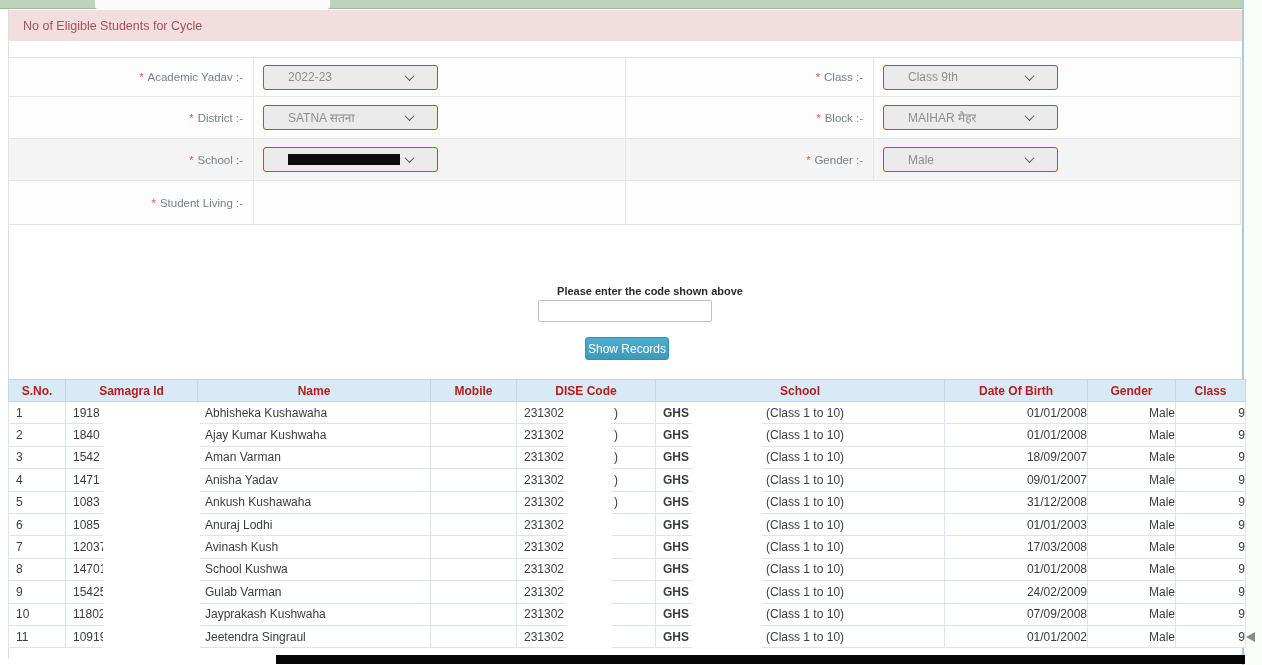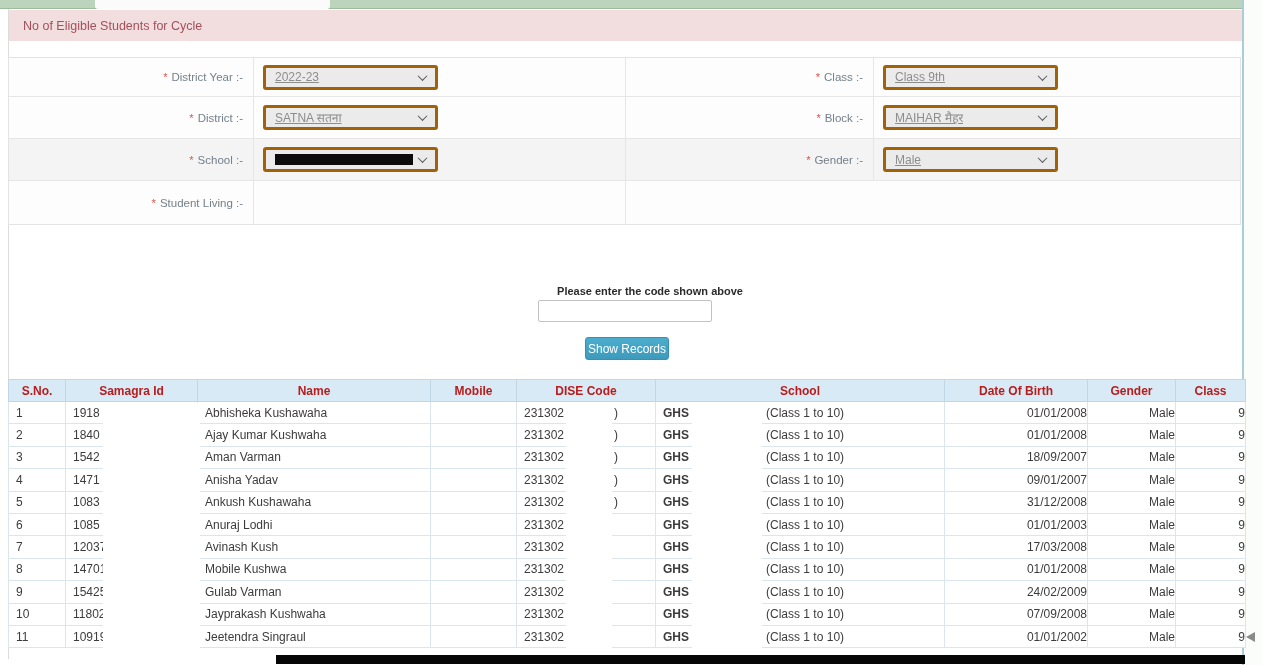--- a/index.html
+++ b/index.html
@@ -25,23 +25,23 @@
           display:grid; grid-template-columns:245px 372px 248px 366px;
           grid-template-rows:39px 42px 42px 43px; border:1px solid #e3e3e3; }
   .fcell { border-right:1px solid #e6e6e6; border-bottom:1px solid #e6e6e6;
            display:flex; align-items:center; }
   .fcell.clast { border-right:none; }
   .fcell.rlast { border-bottom:none; }
   .fcell.tint  { background:#f4f4f4; }
   .flbl { justify-content:flex-end; padding-right:10px; color:#75808a; font-size:11.5px; white-space:nowrap; }
   .req  { color:#d9534f; margin-right:4px; font-size:11px; }
   .fctl { padding-left:9px; }
-  .select { width:175px; height:25px; background:#ebebeb; border:3px solid #a16207; border-radius:3px;
-            display:flex; align-items:center; justify-content:space-between; padding:0 9px;
-            color:#8d8d8d; font-size:12px; cursor:default; overflow:hidden; white-space:nowrap;text-decoration:underline; }
+  .select { width:175px; height:25px; background:#ebebeb; border:1px solid #a16207; border-radius:3px;
+            display:flex; align-items:center; justify-content:space-between; padding:0 24px;
+            color:#8d8d8d; font-size:12px; cursor:default; overflow:hidden; white-space:nowrap; }
   .sel-text { overflow:hidden; white-space:nowrap; max-width:140px; }
   .chev { width:7px; height:7px; border-right:1.6px solid #555; border-bottom:1.6px solid #555;
           transform:rotate(45deg) translate(-1px,-1px); flex:none; margin-left:6px; }
   .redactbar { display:inline-block; width:138px; height:11px; background:#0c0c0c; }
 
   
   .captcha-img { position:absolute; left:557px; top:240px; width:137px; height:37px;
     background-color:#f6f6f6;
     background-image:
       radial-gradient(circle,#c9c9c9 0.8px,transparent 0.9px),
@@ -94,21 +94,21 @@
   <div class="right-teal"></div>
 
   <div class="banner">
     <span>No of Eligible Students for Cycle</span>
   </div>
 
   <div class="form">
 
     <div class="fcell flbl">
       <span class="req">*</span>
-      <span>District Year :-</span>
+      <span>Academic Yadav :-</span>
     </div>
     <div class="fcell fctl">
       <div class="select">
         <span class="sel-text">2022-23</span>
         <span class="chev"></span>
       </div>
     </div>
     <div class="fcell flbl">
       <span class="req">*</span>
       <span>Class :-</span>
@@ -273,21 +273,21 @@
           <td></td>
           <td><span>231302</span><span class="gap1"></span></td>
           <td><span class="ghs">GHS</span><span class="gap2">(Class 1 to 10)</span></td>
           <td class="c">17/03/2008</td>
           <td class="c">Male</td>
           <td class="c">9</td>
         </tr>
         <tr>
           <td>8</td>
           <td>14701</td>
-          <td>Mobile Kushwa</td>
+          <td>School Kushwa</td>
           <td></td>
           <td><span>231302</span><span class="gap1"></span></td>
           <td><span class="ghs">GHS</span><span class="gap2">(Class 1 to 10)</span></td>
           <td class="c">01/01/2008</td>
           <td class="c">Male</td>
           <td class="c">9</td>
         </tr>
         <tr>
           <td>9</td>
           <td>15425</td>

